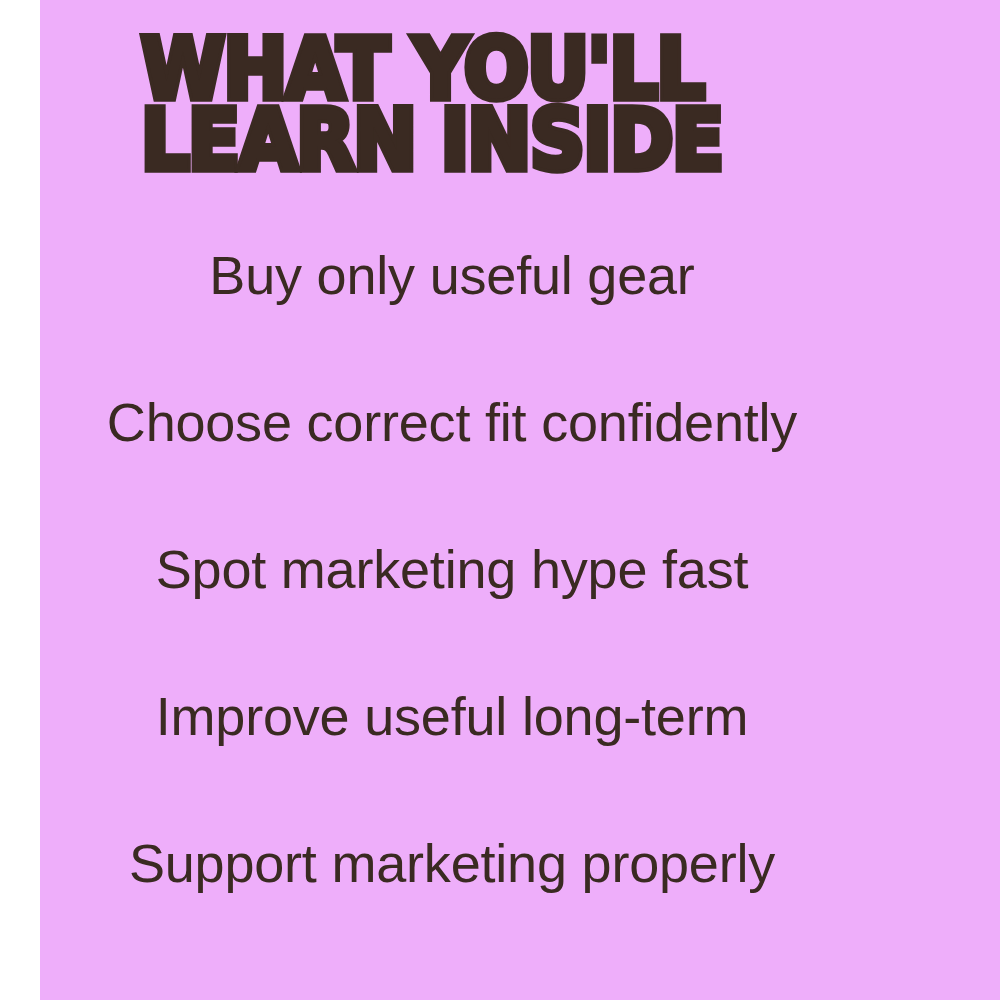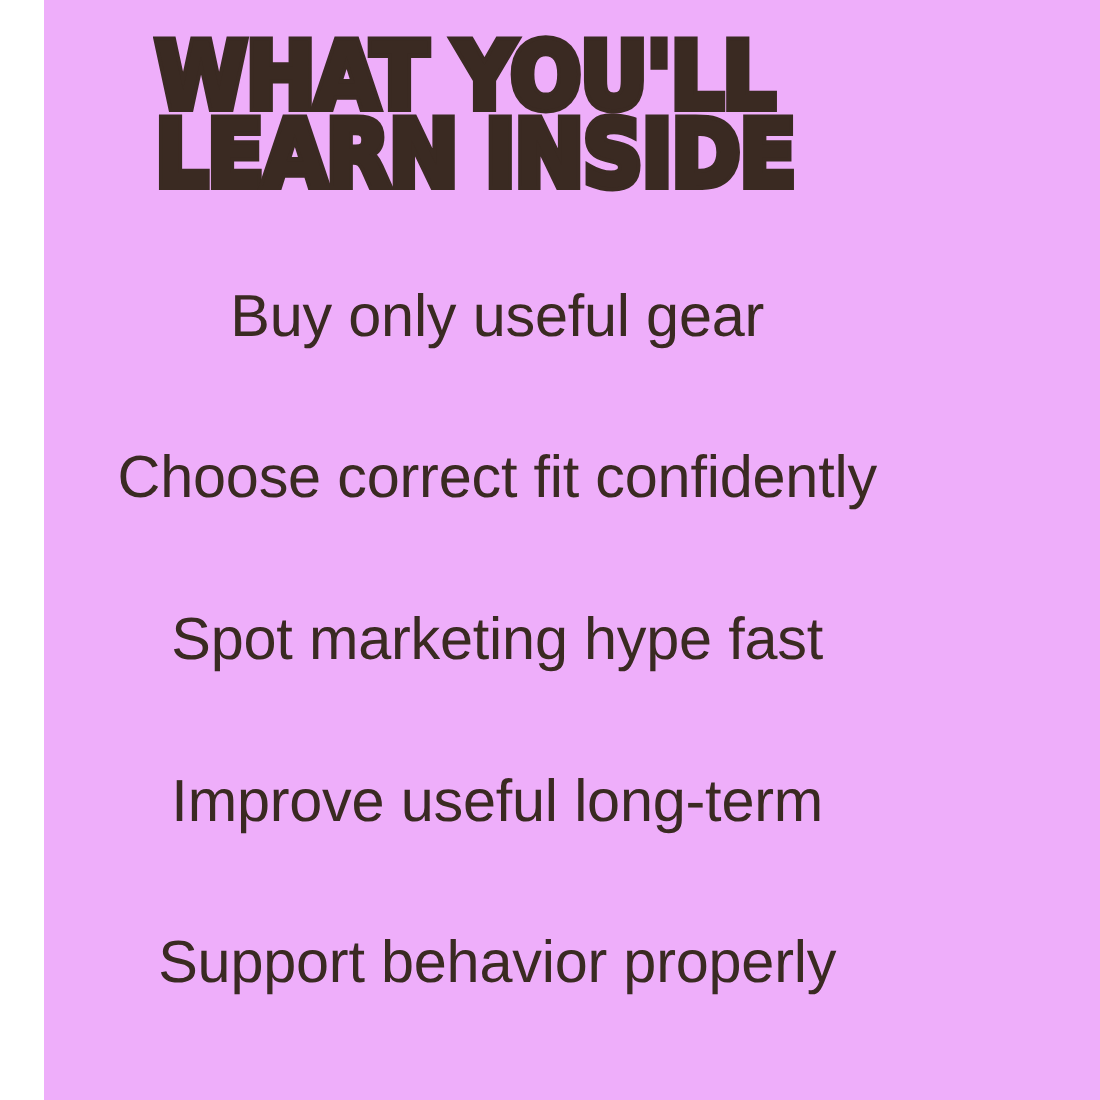--- a/index.html
+++ b/index.html
@@ -49,21 +49,21 @@
     -webkit-text-stroke: 7.5px #3a2a22;
     paint-order: stroke fill;
   }
 
   .heading-line--one { margin-bottom: 0; }
 
   
   .points {
     position: absolute;
     left: 0;
-    top: 258px;
+    top: 246px;
     width: 824px;
   }
 
   .point {
     height: 147px;
     display: flex;
     align-items: flex-start;
     justify-content: center;
   }
 
@@ -101,18 +101,18 @@
 
     <div class="point">
       <span class="point-text" style="color: rgb(58, 42, 34);">Spot marketing hype fast</span>
     </div>
 
     <div class="point">
       <span class="point-text" style="color: rgb(58, 42, 34);">Improve useful long-term</span>
     </div>
 
     <div class="point">
-      <span class="point-text" style="color: rgb(58, 42, 34);">Support behavior properly</span>
+      <span class="point-text" style="color: rgb(58, 42, 34);">Support marketing properly</span>
     </div>
 
   </div>
 
 </div>
 
 </body></html>

